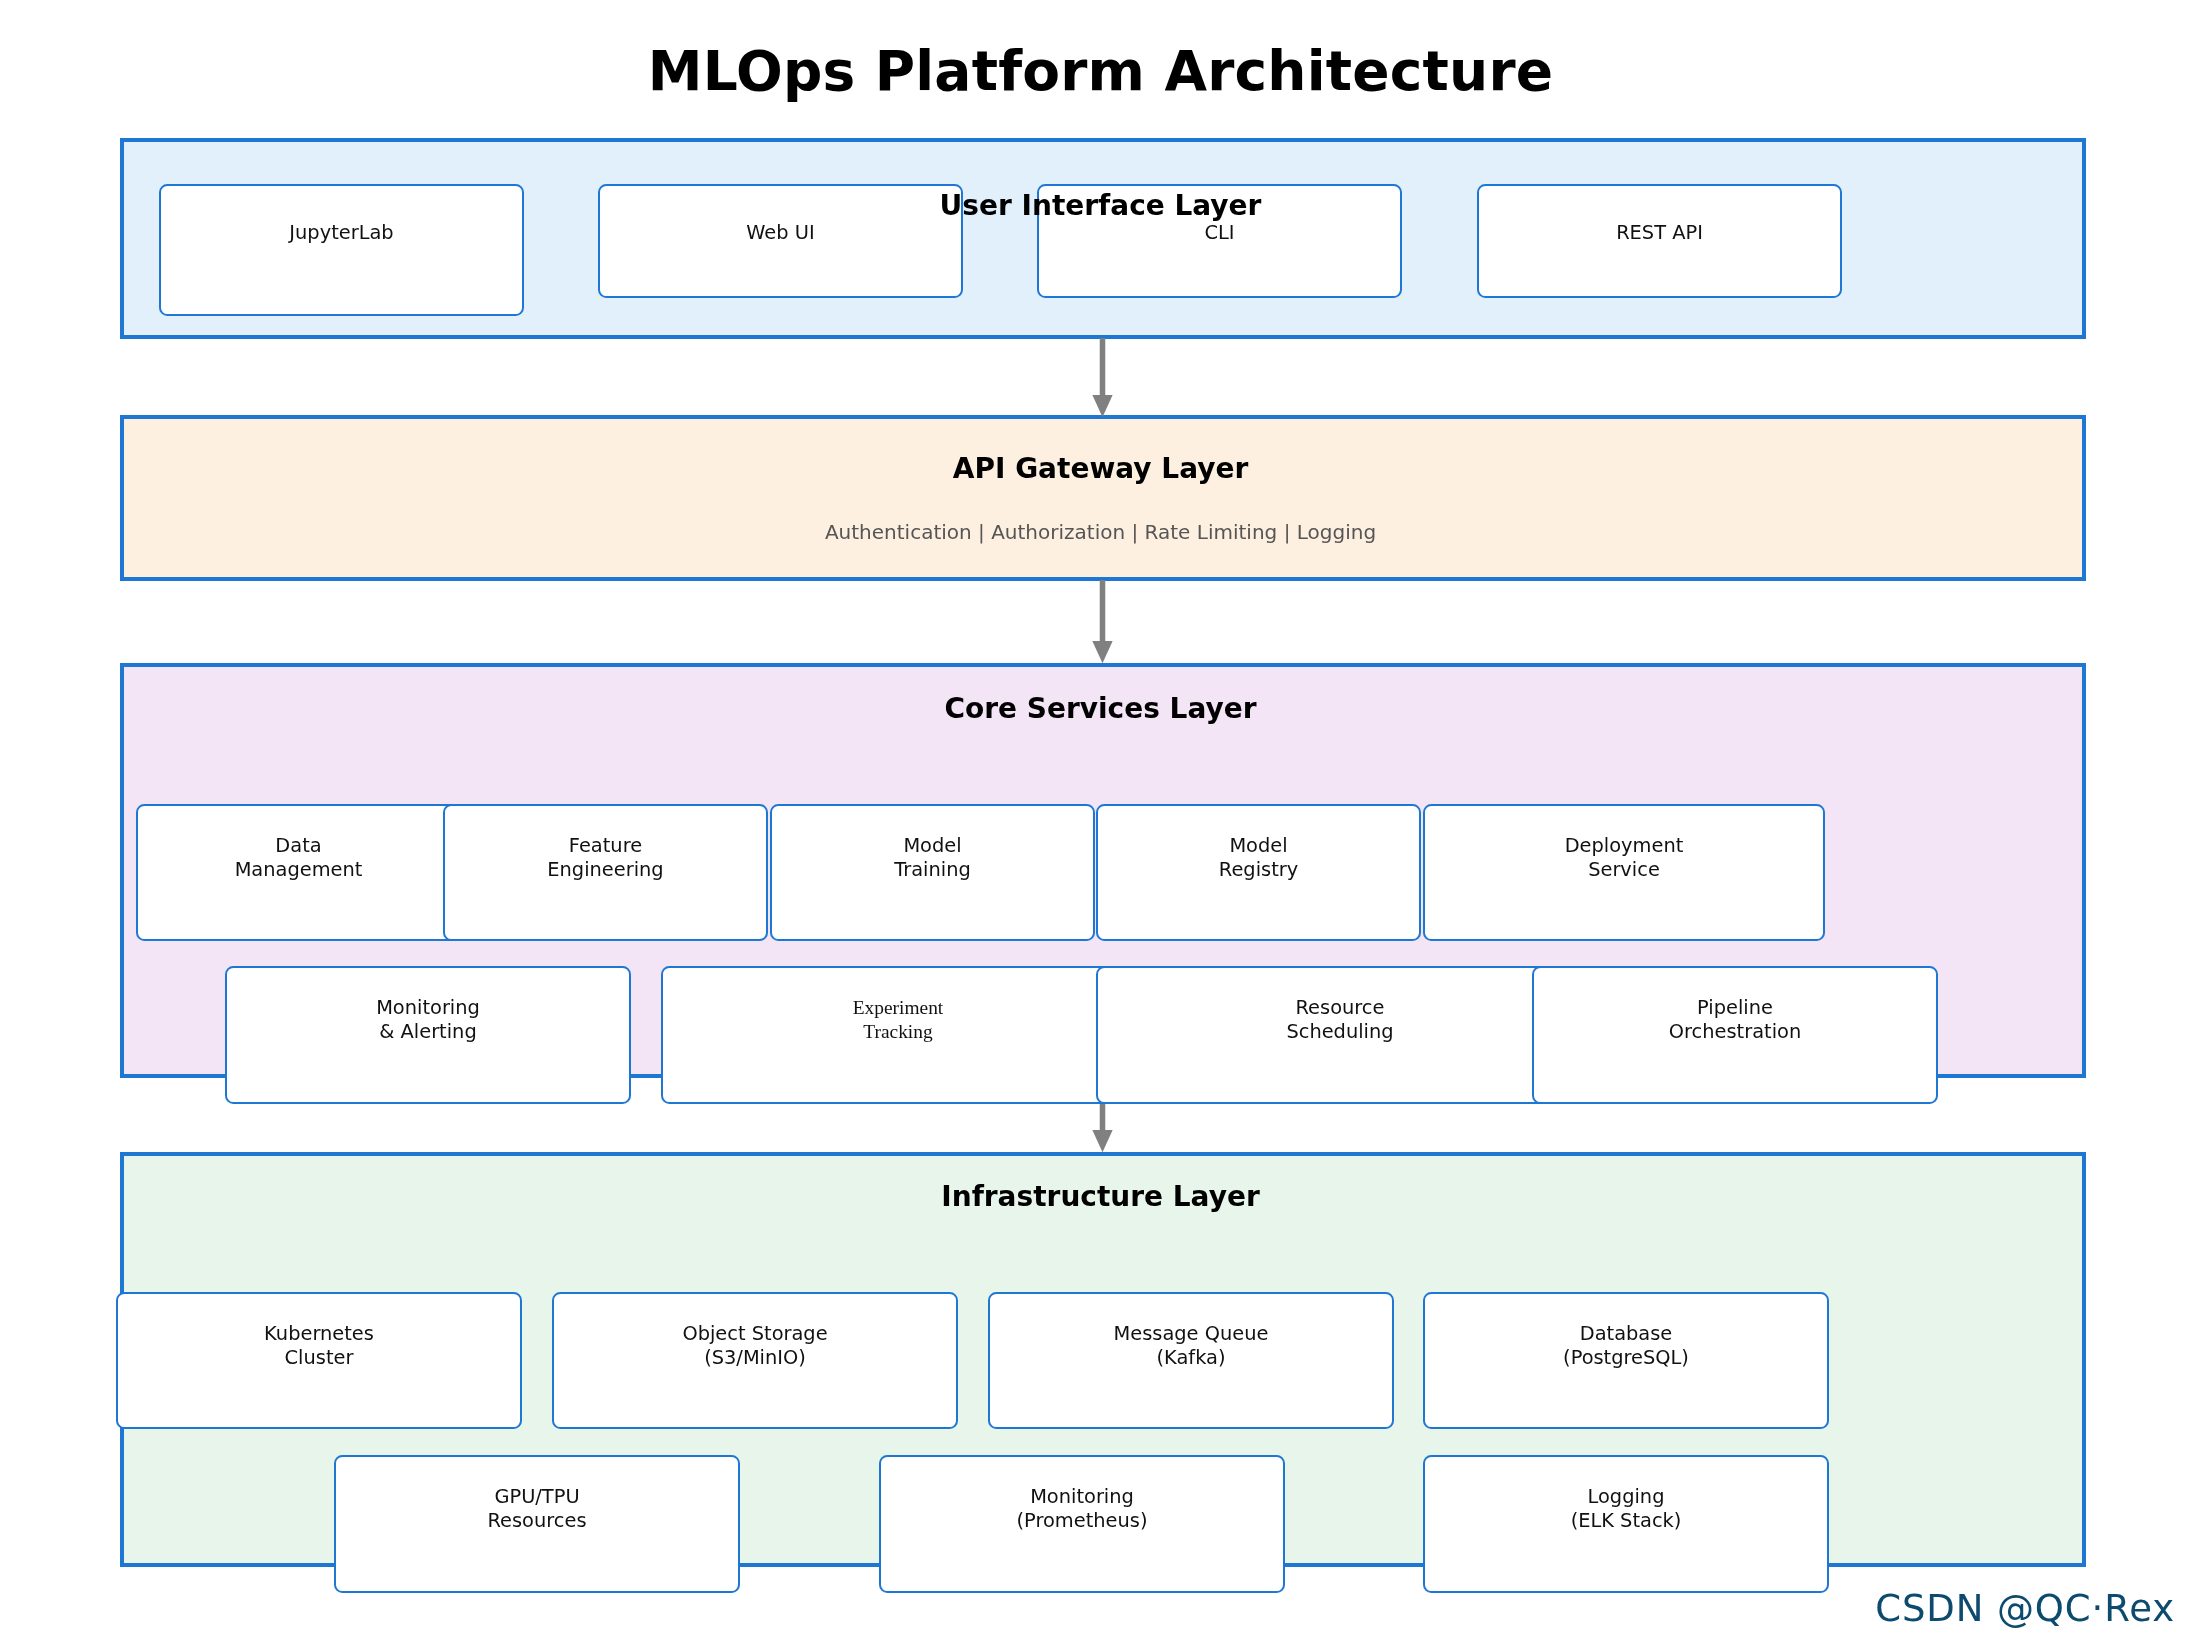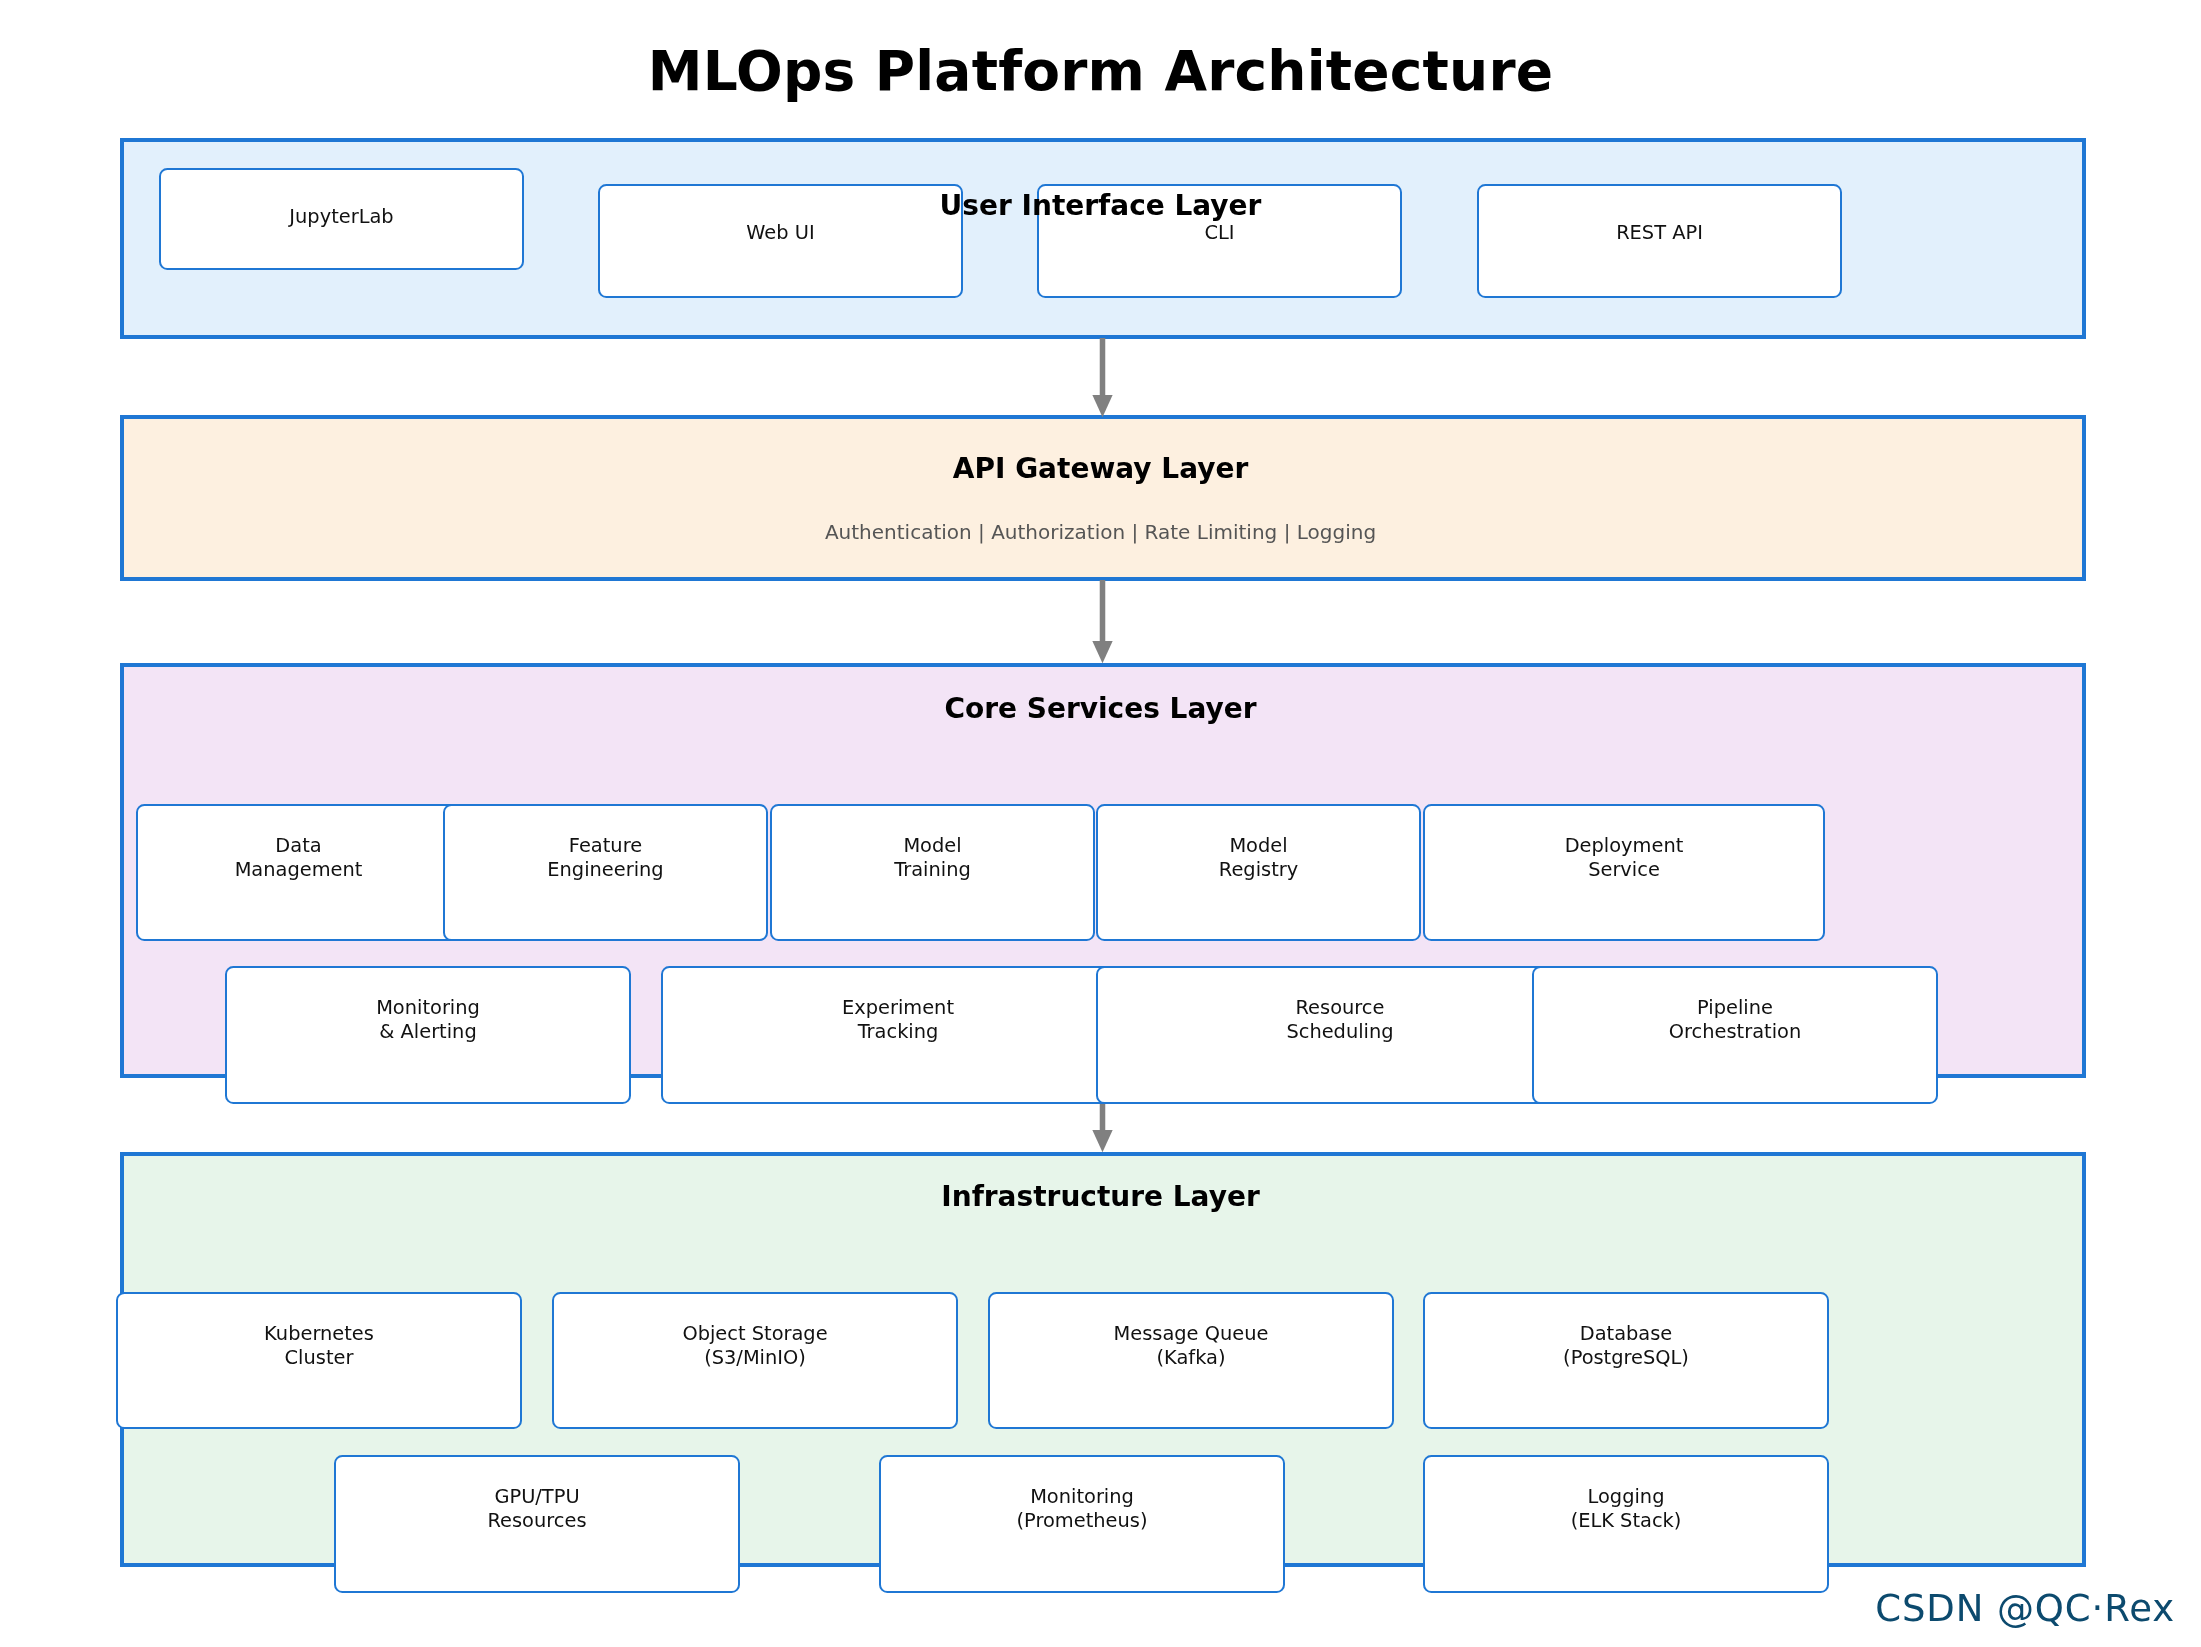--- a/index.html
+++ b/index.html
@@ -108,21 +108,21 @@
 </head>
 <body>
 
 <div id="canvas">
 
   <div class="page-title">MLOps Platform Architecture</div>
 
   <div class="layer" id="layer-ui"></div>
   <div class="layer-title" style="top:189px;">User Interface Layer</div>
 
-  <div class="box single" style="left:159px; top:168px; width:365px; height:102px;">
+  <div class="box single" style="left:159px; top:184px; width:365px; height:132px;">
     <span class="box-label">JupyterLab</span>
   </div>
   <div class="box single" style="left:598px; top:184px; width:365px; height:114px;">
     <span class="box-label">Web UI</span>
   </div>
   <div class="box single" style="left:1037px; top:184px; width:365px; height:114px;">
     <span class="box-label">CLI</span>
   </div>
   <div class="box single" style="left:1477px; top:184px; width:365px; height:114px;">
     <span class="box-label">REST API</span>
@@ -157,21 +157,21 @@
   <div class="box dual" style="left:1096px; top:804px; width:325px; height:137px;">
     <span class="box-label"><span>Model</span><br><span>Registry</span></span>
   </div>
   <div class="box dual" style="left:1423px; top:804px; width:402px; height:137px;">
     <span class="box-label"><span>Deployment</span><br><span>Service</span></span>
   </div>
 
   <div class="box dual" style="left:225px; top:966px; width:406px; height:138px;">
     <span class="box-label"><span>Monitoring</span><br><span>&amp; Alerting</span></span>
   </div>
-  <div class="box dual" style="left:661px; top:966px; width:474px; height:138px;">
+  <div class="box dual" style="left:661px; top:966px; width:474px; height:138px;font-family:Liberation Serif, serif;">
     <span class="box-label"><span>Experiment</span><br><span>Tracking</span></span>
   </div>
   <div class="box dual" style="left:1096px; top:966px; width:488px; height:138px;">
     <span class="box-label"><span>Resource</span><br><span>Scheduling</span></span>
   </div>
   <div class="box dual" style="left:1532px; top:966px; width:406px; height:138px;">
     <span class="box-label"><span>Pipeline</span><br><span>Orchestration</span></span>
   </div>
 
   <svg class="arrow" style="left:1084px; top:1069px; width:37px; height:85px;" viewBox="0 0 40 92">

